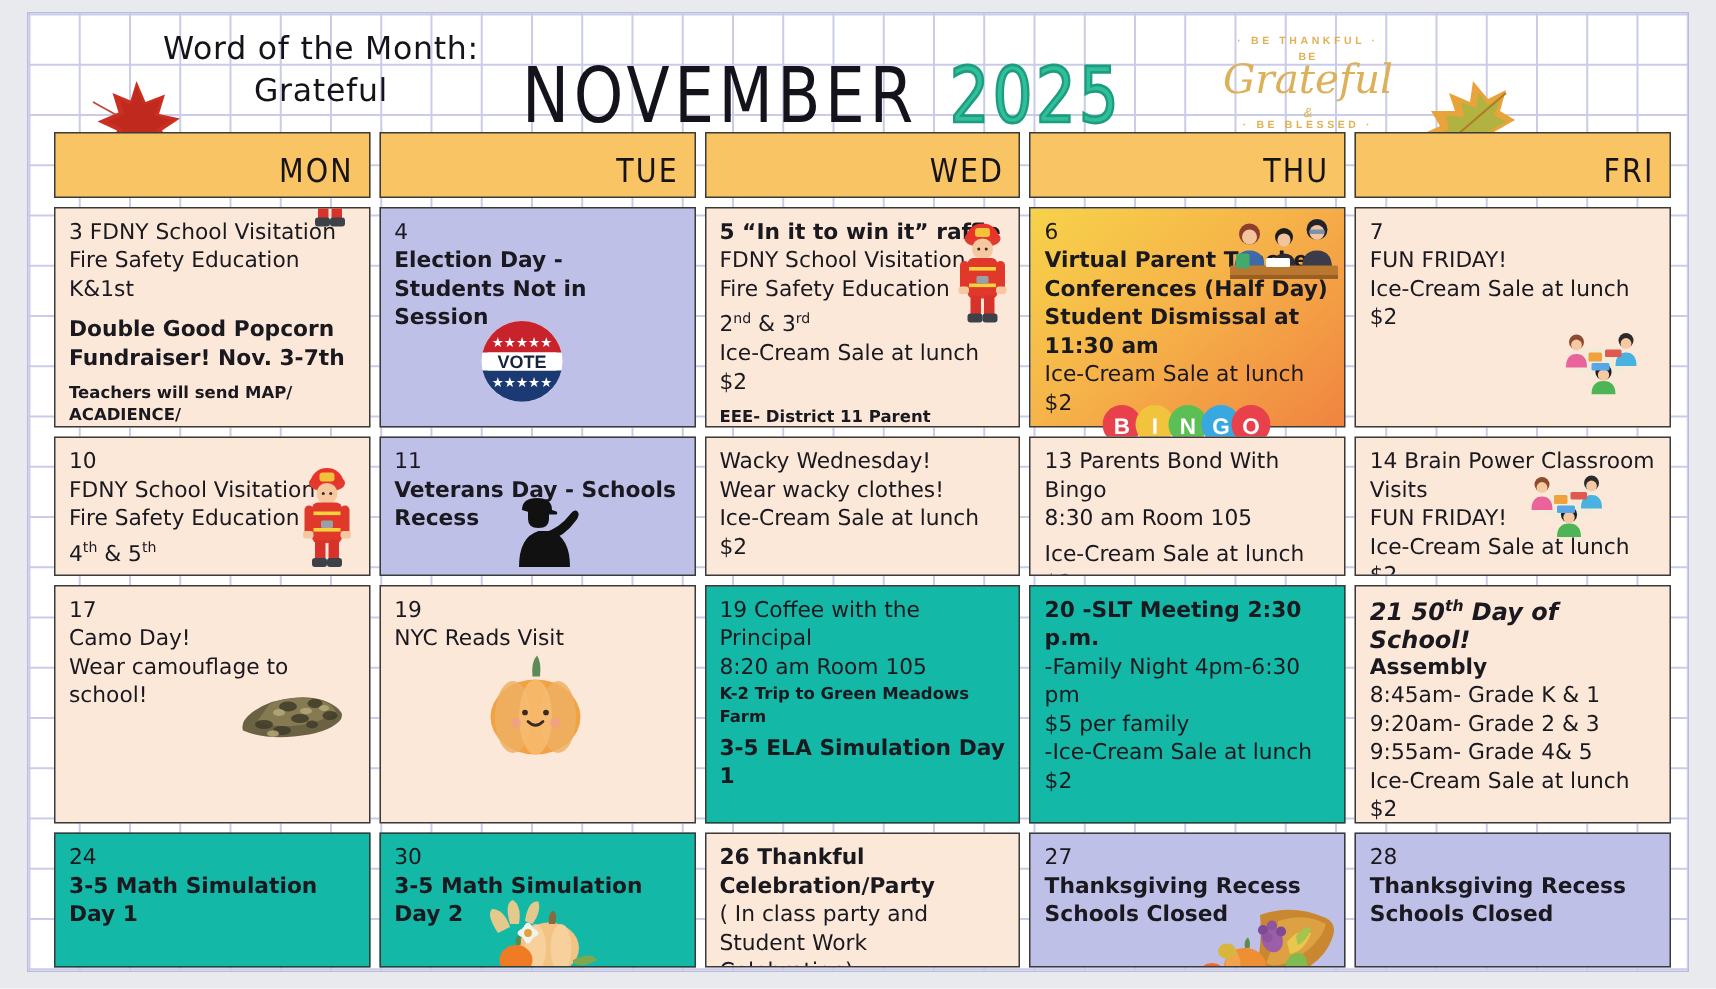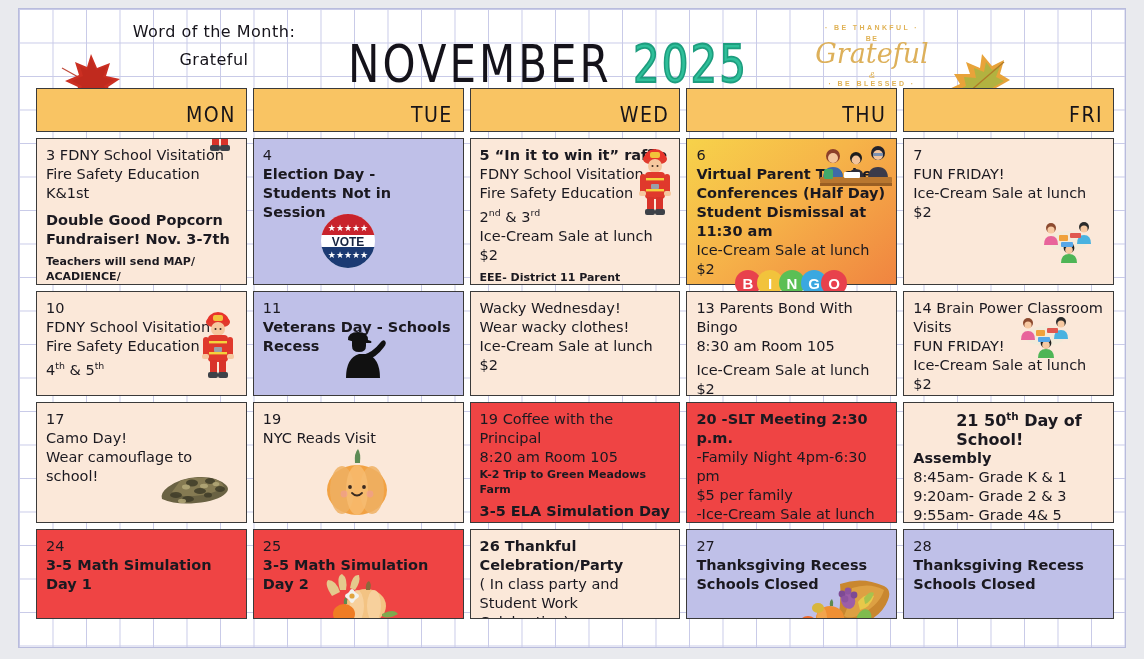--- a/index.html
+++ b/index.html
@@ -22,21 +22,21 @@
     border:1px solid #b9bcdd;
     box-sizing:border-box;
   }
 
   
   #banner{position:absolute;left:18px;top:8px;width:1108px;height:82px;}
   .word-of-month{
     position:absolute;left:66px;top:10px;width:260px;
     text-align:center;color:#15131a;
     font-family:"DejaVu Sans", sans-serif;
-    font-size:16px;line-height:28px;letter-spacing:.5px;
+    font-size:21px;line-height:28px;letter-spacing:.5px;
   }
   .wom-l2{display:block;}
   .month-title{
     position:absolute;left:330px;top:26px;
     font-family:"DejaVu Sans", sans-serif;
     font-size:42px;letter-spacing:3px;color:#14121a;
     transform:scaleY(1.22);transform-origin:left top;
   }
   .year-title{
     position:absolute;left:615px;top:26px;
@@ -82,39 +82,39 @@
   }
 
   .week{display:flex;gap:6px;margin-bottom:6px;justify-content:center;}
   .cell{
     flex:1 1 0;border:1.6px solid #3a3a3a;box-sizing:border-box;
     padding:7px 8px 4px 9px;position:relative;overflow:hidden;
     background:#fbe8d9;
   }
   .cell.peach{background:#fbe8d9;}
   .cell.purple{background:#bfc0e8;}
-  .cell.mint{background:#ef4444;}
+  .cell.mint{background:#14b8a6;}
   .cell.gradient{background:linear-gradient(140deg,#f7d24a 0%,#f6b449 45%,#f08440 100%);}
 
   .w1{height:147px;}
-  .w2{height:105px;}
-  .w3{height:121px;}
+  .w2{height:93px;}
+  .w3{height:159px;}
   .w4{height:90px;}
 
   .line{
     font-family:"DejaVu Sans", sans-serif;
     color:#1b1920;display:block;
   }
   .n{font-size:14.5px;line-height:19px;}
   .b{font-size:14.5px;line-height:19px;font-weight:bold;}
   .sm{font-size:11px;line-height:15px;font-weight:bold;}
   .gap{height:8px;}
   .gap-s{height:5px;}
   sup{font-size:.65em;vertical-align:super;}
-  .ital{font-weight:bold;margin-left:43px;}
+  .ital{font-style:italic;font-weight:bold;}
 
   
   .art{position:absolute;pointer-events:none;}
 
   
   .ff{width:40px;height:72px;}
   
   .vote{width:56px;height:56px;}
   
   .bingo{width:112px;height:30px;}
@@ -474,21 +474,21 @@
             <span class="line n">9:55am- Grade 4&amp; 5</span>
             <span class="line n">Ice-Cream Sale at lunch $2</span>
           </div>
         </div>
         <div class="week">
           <div class="cell mint w4">
             <span class="line n">24</span>
             <span class="line b">3-5 Math Simulation Day 1</span>
           </div>
           <div class="cell mint w4">
-            <span class="line n">25</span>
+            <span class="line n">30</span>
             <span class="line b">3-5 Math Simulation Day 2</span>
             <div class="art wagon" style="left: 56px; top: 40px;"><svg viewBox="0 0 90 72">
         <g fill="#e4c98d">
           <path d="M22 26 q-8-12 -4-16 q8 0 12 12z"></path>
           <path d="M30 20 q-4-14 2-16 q6 4 4 16z"></path>
           <path d="M40 18 q2-14 9-13 q2 7 -4 15z"></path>
         </g>
         <ellipse cx="56" cy="36" rx="20" ry="17" fill="#f3c383"></ellipse>
         <ellipse cx="47" cy="36" rx="7" ry="16" fill="#f7d3a2" opacity=".8"></ellipse>
         <ellipse cx="64" cy="36" rx="7" ry="16" fill="#f7d3a2" opacity=".8"></ellipse>

